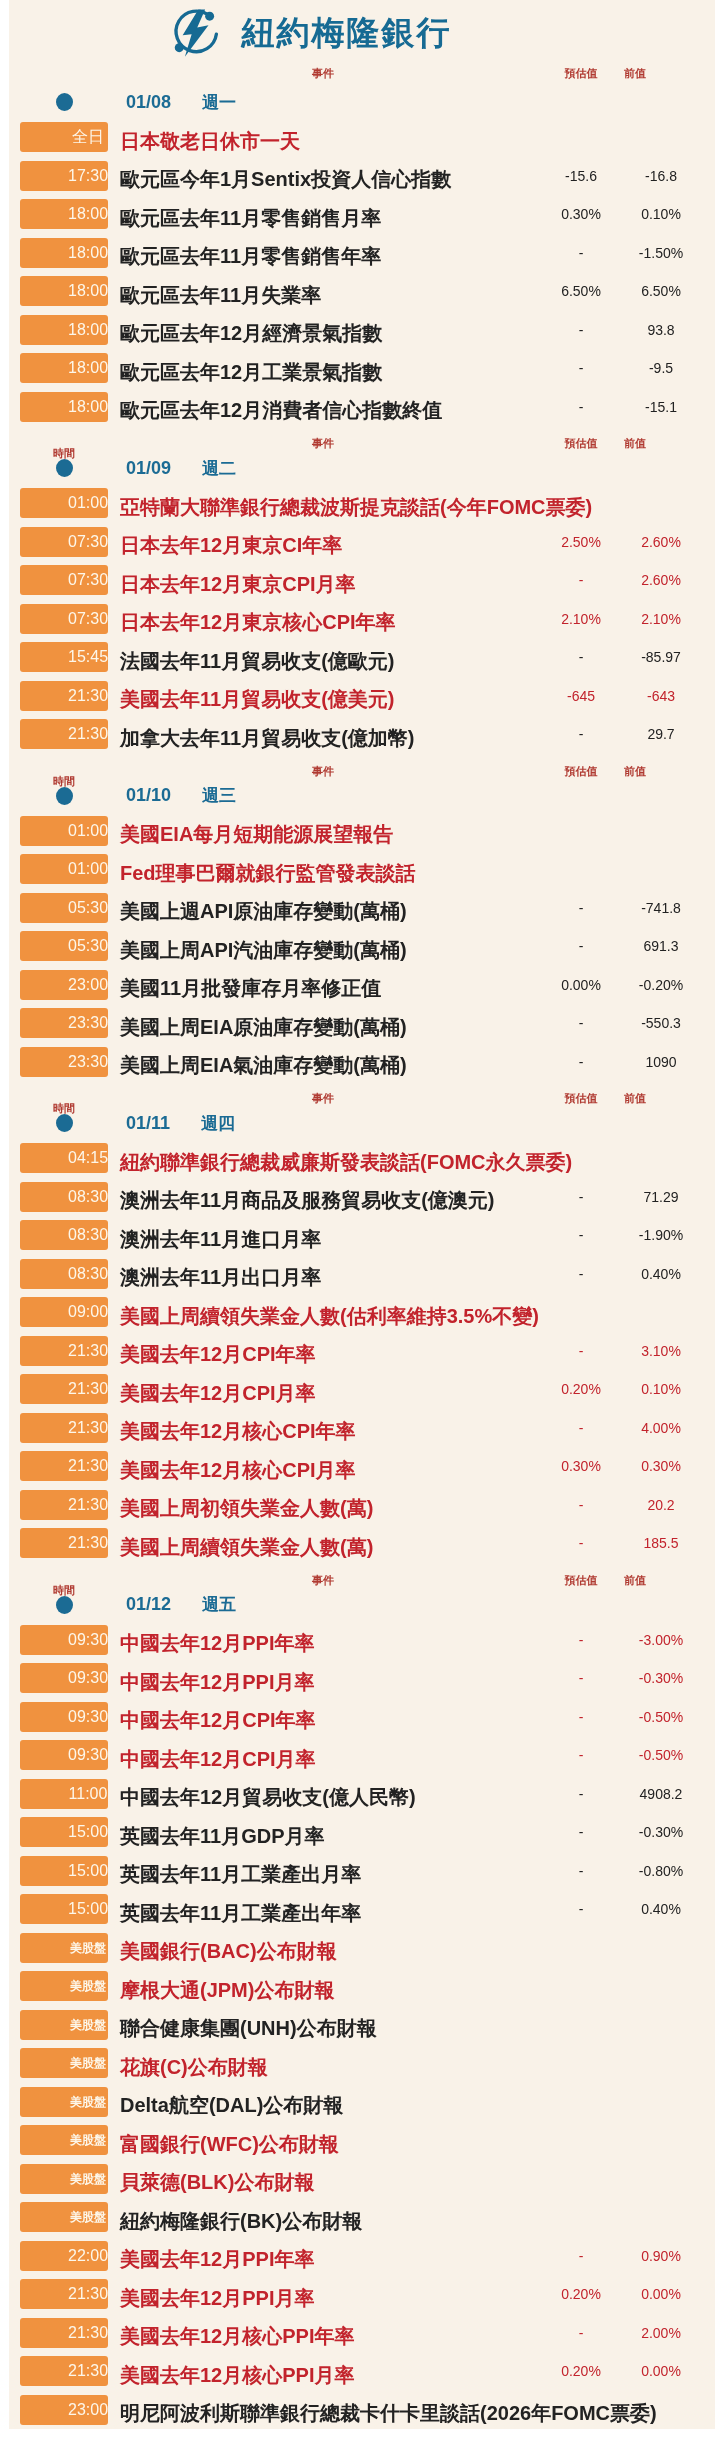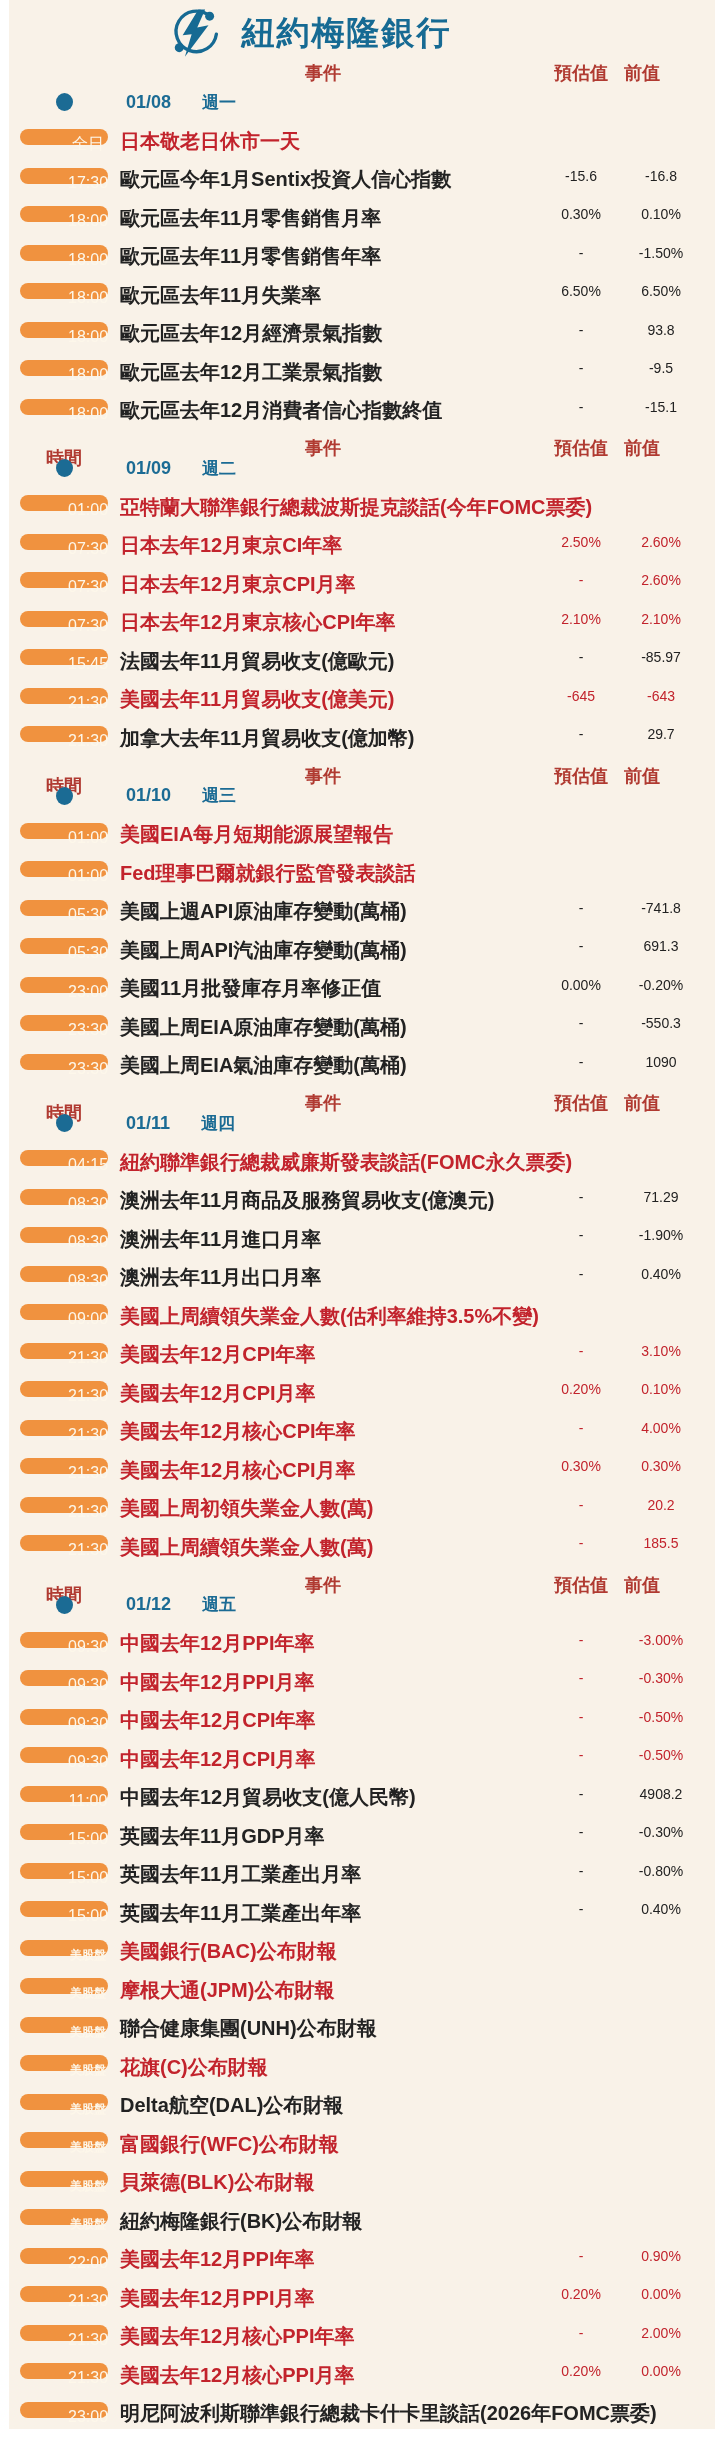--- a/index.html
+++ b/index.html
@@ -18,37 +18,37 @@
   .logo{width:54px;height:54px;flex:0 0 auto;}
   .title{margin:0;font-size:33px;font-weight:bold;letter-spacing:2px;
          color:var(--title-teal,#166a93);}
 
   
   .cols-row,.event-row{
     display:grid;grid-template-columns:88px 430px 86px 74px;
     align-items:center;padding-left:20px;
   }
   .cols-row{height:26px;}
-  .cols-row span{font-size:18px;font-weight:bold;color:var(--header-red,#b03a31);}
+  .cols-row span{font-size:11px;font-weight:bold;color:var(--header-red,#b03a31);}
   .col-time{text-align:center;margin-top:20px;}
   .col-event{text-align:center;}
   .col-est{text-align:center;}
   .col-prev{text-align:left;}
 
   
   .date-row{height:32px;display:flex;align-items:center;padding-left:20px;gap:12px;}
   .dot{width:17px;height:18px;border-radius:50%;background:var(--date-teal,#1b6b94);
        margin-left:36px;flex:0 0 auto;}
   .date{margin-left:41px;font-size:18px;font-weight:bold;color:var(--date-teal,#1b6b94);}
   .weekday{margin-left:19px;font-size:17px;font-weight:bold;color:var(--date-teal,#1b6b94);}
 
   
   .event-row{height:38.5px;}
   .badge{
-    height:16px;line-height:30px;border-radius:12px;text-align:center;
+    height:30px;line-height:30px;border-radius:3px;text-align:center;
     background:var(--badge-orange,#f0923f);color:var(--badge-text,#fdf7ea);
     font-size:16px;
     padding-left:48px;
   }
   .badge.small{font-size:12px;font-weight:bold;}
   .event{
     padding-left:12px;font-size:20px;font-weight:bold;white-space:nowrap;
     color:var(--event-dark,#222);
     margin-top:8px;
   }

